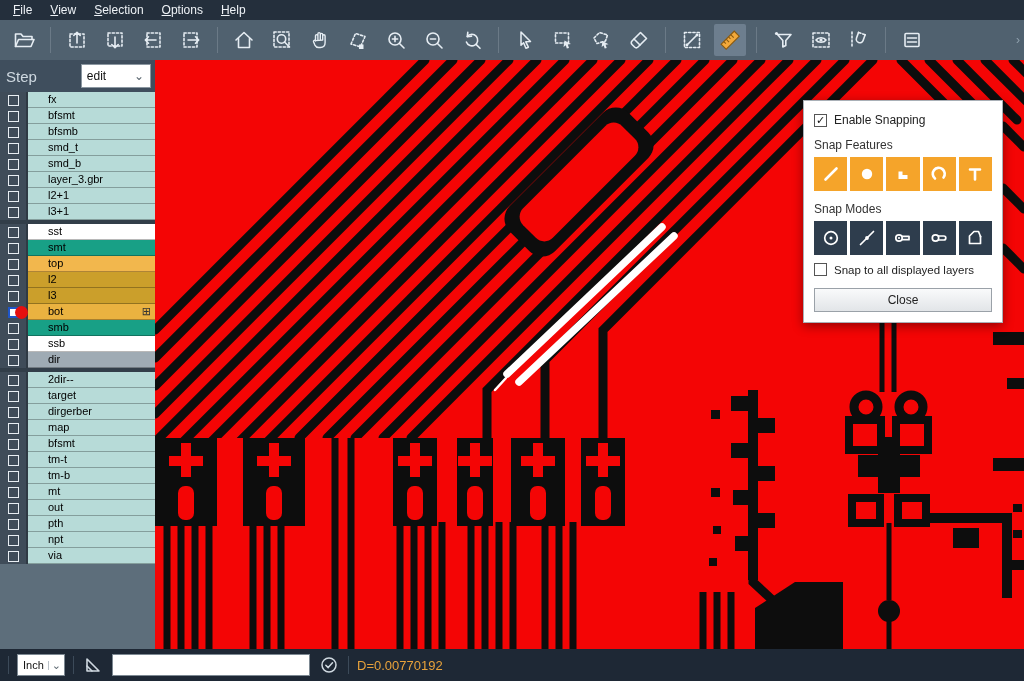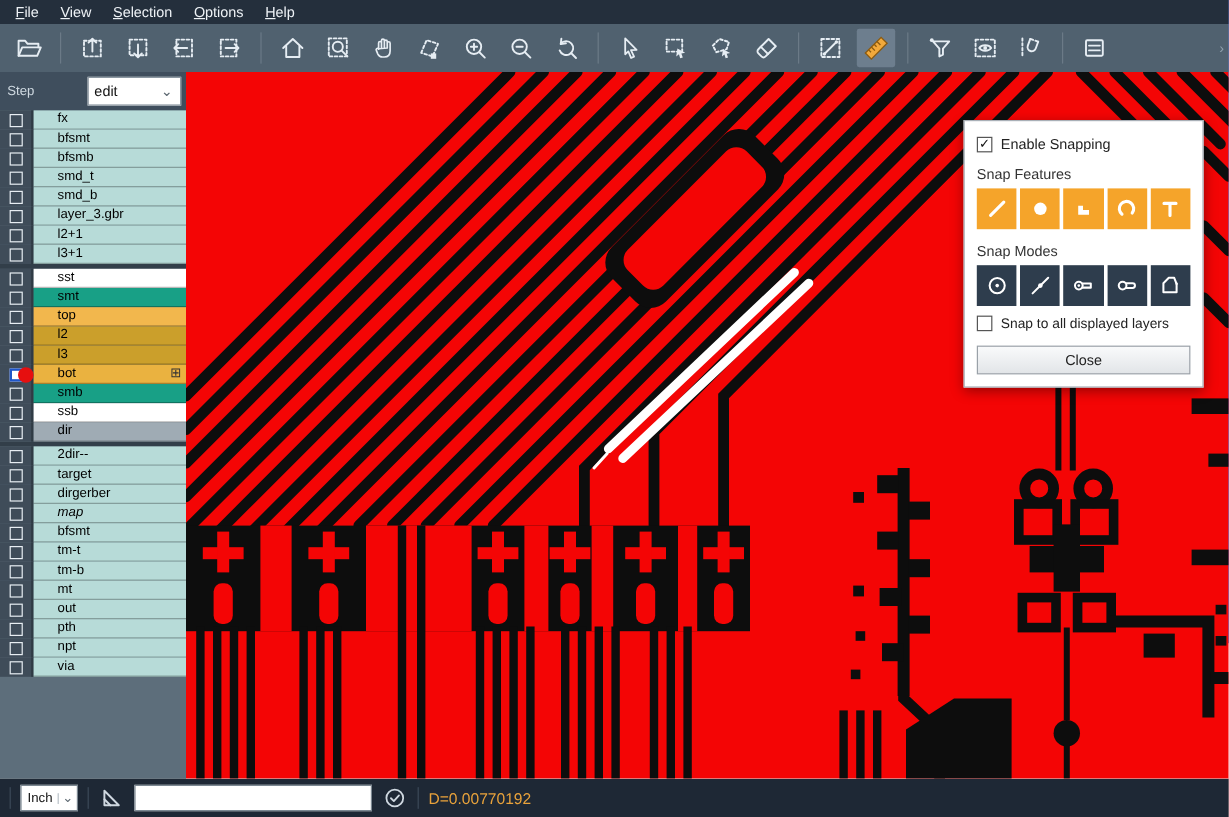--- a/index.html
+++ b/index.html
@@ -15,21 +15,21 @@
   .toolbar { height:40px; background:#50616f; display:flex; align-items:center; padding-left:8px; gap:6px; flex:0 0 auto; }
   .tbtn { width:32px; height:32px; display:flex; align-items:center; justify-content:center; color:#e6edf3; border-radius:2px; }
   .tbtn.active { background:#6d7e8e; }
   .tsep { width:1px; height:26px; background:#6b7a87; margin:0 4px; }
   .toverflow { margin-left:auto; margin-right:4px; color:#8fa0ad; font-size:12px; }
 
   
   .main { flex:1 1 auto; display:flex; height:589px; }
   .sidebar { width:155px; flex:0 0 155px; background:#5d6e7b; display:flex; flex-direction:column; }
   .step-row { height:32px; background:#3f4e5d; display:flex; align-items:center; padding:0 4px; gap:4px; flex:0 0 auto; }
-  .step-label { color:#cfd9e1; font-size:11px; padding-left:2px; }
+  .step-label { color:#cfd9e1; font-size:15px; padding-left:2px; }
   .step-select { flex:1; height:24px; background:#fff; border:1px solid #8b97a1; display:flex; align-items:center; font-size:12px; color:#111; padding-left:5px;margin-left:40px; }
   .step-select .chev { margin-left:auto; padding:0 6px; color:#5b6770; font-size:12px; line-height:10px; }
 
   .layers { flex:0 0 auto; }
   .layer-row { height:16px; display:flex; position:relative; }
   .gutter { width:28px; flex:0 0 28px; background:#3f4c59; display:flex; align-items:center; justify-content:center; border-right:2px solid #2f3a44; }
   .cb { width:11px; height:11px; border:1.5px solid #e8eef3; background:transparent; }
   .cb.sel { border:2px solid #1f56c9; background:#fff; }
   .band { flex:1; font-size:11px; color:#000; line-height:15px; padding-left:20px; border-bottom:1px solid rgba(0,0,0,0.28); display:flex; align-items:center; }
   .band .grid-glyph { margin-left:auto; margin-right:4px; font-size:11px; color:#333; }
@@ -447,21 +447,21 @@
               <span class="cb"></span>
             </div>
             <div class="band" style="background: rgb(183, 219, 216);">
               <span>dirgerber</span>
             </div>
           </div>
           <div class="layer-row">
             <div class="gutter">
               <span class="cb"></span>
             </div>
-            <div class="band" style="background: rgb(183, 219, 216); font-style: italic;">
+            <div class="band" style="background: rgb(183, 219, 216);">
               <span>map</span>
             </div>
           </div>
           <div class="layer-row">
             <div class="gutter">
               <span class="cb"></span>
             </div>
             <div class="band" style="background: rgb(183, 219, 216);">
               <span>bfsmt</span>
             </div>

